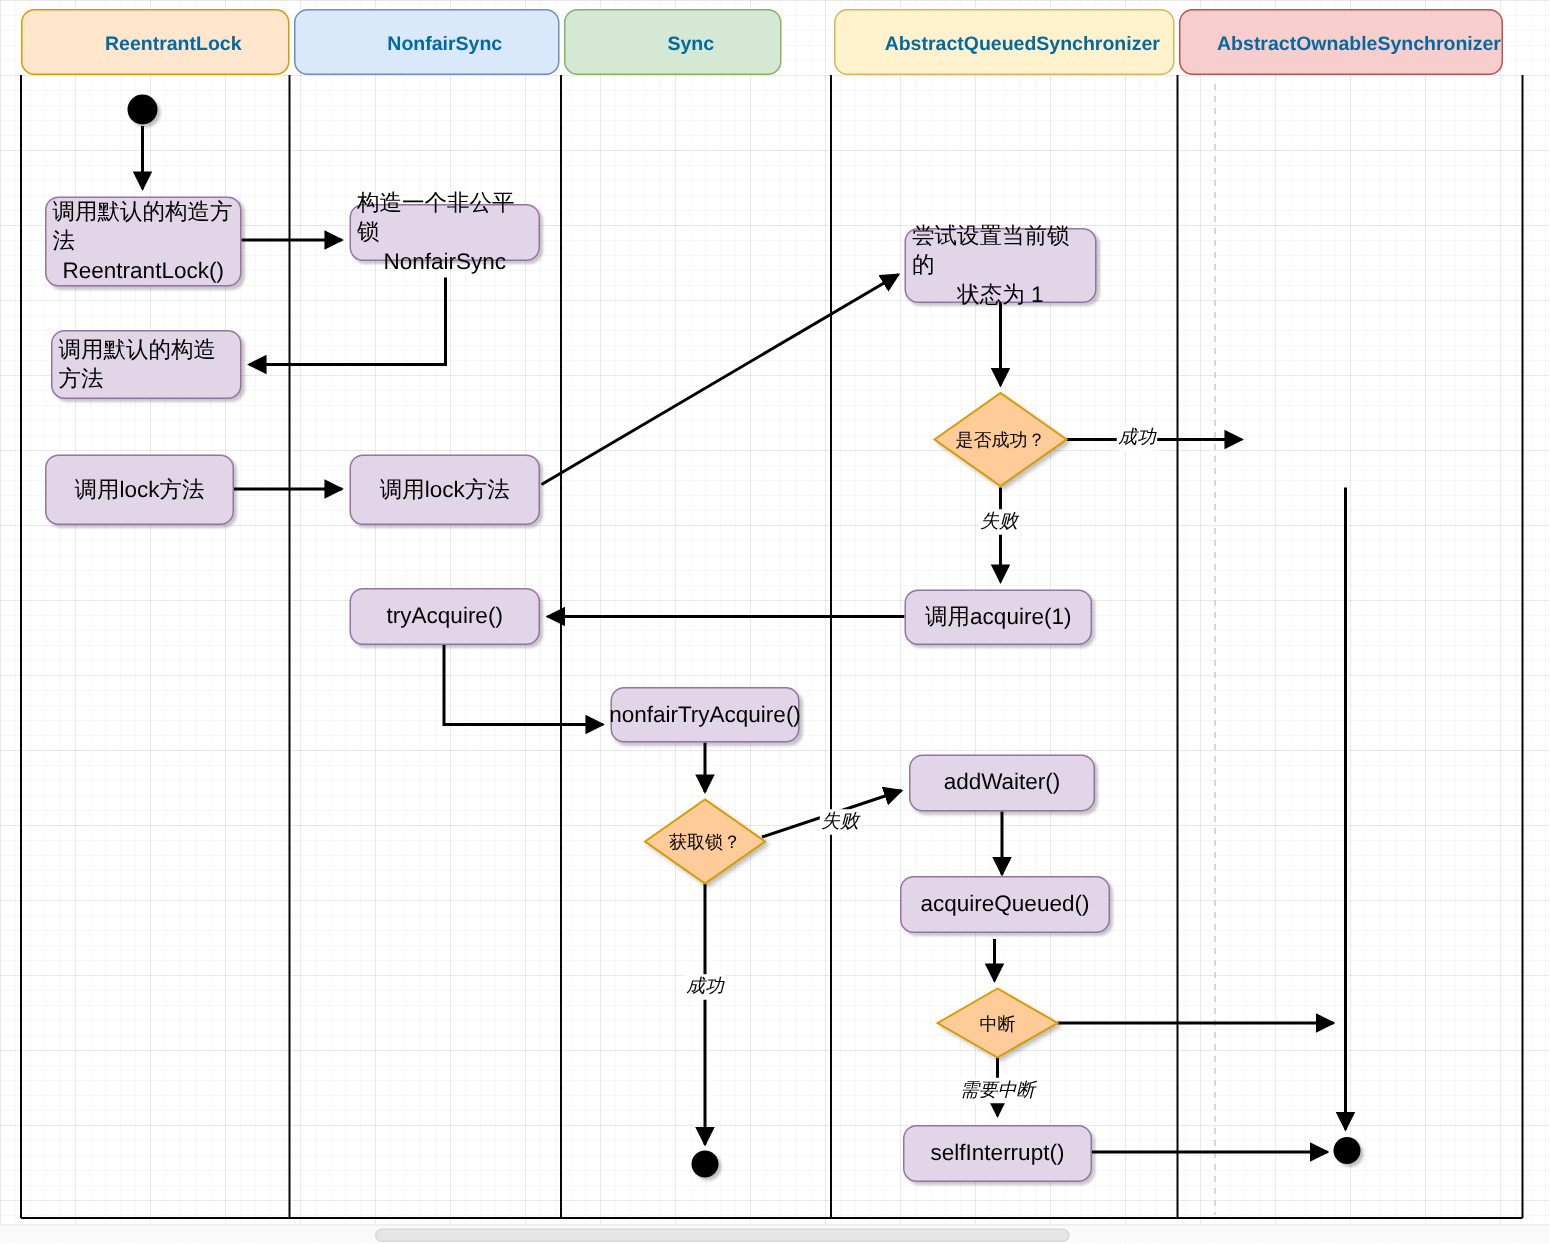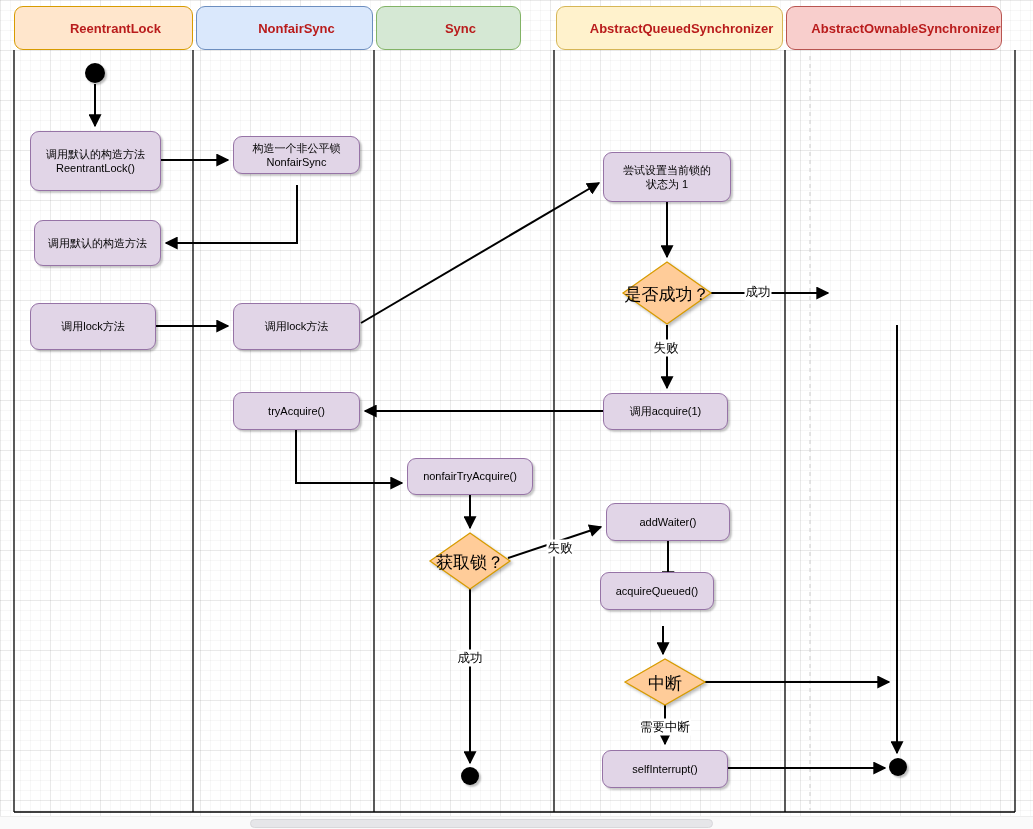--- a/index.html
+++ b/index.html
@@ -12,36 +12,36 @@
       linear-gradient(90deg, rgba(0,0,0,0.055) 1px, transparent 1px),
       linear-gradient(rgba(0,0,0,0.03) 1px, transparent 1px),
       linear-gradient(90deg, rgba(0,0,0,0.03) 1px, transparent 1px);
     background-size:50px 50px,50px 50px,10px 10px,10px 10px;
   }
   svg.layer{position:absolute;left:0;top:0;z-index:1;}
   .lane-header{
     position:absolute;top:6px;height:44px;z-index:2;
     border:1.5px solid;border-radius:9px;
     display:flex;align-items:center;justify-content:center;
-    font-weight:bold;font-size:13px;color:#b91c1c;box-sizing:border-box;padding-left:24px;
+    font-weight:bold;font-size:13px;color:#0369a1;box-sizing:border-box;padding-left:24px;
   }
   .node{
     position:absolute;z-index:2;box-sizing:border-box;
     background:#e1d5e7;border:1.3px solid #9673a6;border-radius:9px;
     box-shadow:2px 2px 2px rgba(0,0,0,0.22);
     display:flex;flex-direction:column;align-items:center;justify-content:center;
-    font-size:11px;color:#000;text-align:left;line-height:1.3;padding:0 4px;
+    font-size:15px;color:#000;text-align:left;line-height:1.3;padding:0 4px;
   }
   .dlabel{
     position:absolute;z-index:3;transform:translate(-50%,-50%);
-    font-size:17px;color:#000;white-space:nowrap;
+    font-size:12px;color:#000;white-space:nowrap;
   }
   .elabel{
     position:absolute;z-index:3;transform:translate(-50%,-50%);
-    font-size:12.5px;color:#000;white-space:nowrap;background:#ffffff;padding:0 1px;
+    font-size:12.5px;color:#000;white-space:nowrap;background:#ffffff;padding:0 1px;font-style:italic;
   }
   .endpoint{
     position:absolute;z-index:2;background:#000;border-radius:50%;
     box-shadow:2px 2px 2px rgba(0,0,0,0.25);
   }
   .diamond{filter:drop-shadow(2.5px 2.5px 1.5px rgba(0,0,0,0.25));}
   .hscrollbar{
     position:absolute;left:0;bottom:0;width:1033px;height:13px;z-index:4;
     background:#fafafa;border-top:1px solid #ededed;box-sizing:border-box;
   }
@@ -138,21 +138,21 @@
   <div class="node" style="left:603px;top:152px;width:128px;height:50px">
     <div>尝试设置当前锁的</div>
     <div>状态为 1</div>
   </div>
   <div class="node" style="left:603px;top:393px;width:125px;height:37px">
     <div>调用acquire(1)</div>
   </div>
   <div class="node" style="left:606px;top:503px;width:124px;height:38px">
     <div>addWaiter()</div>
   </div>
-  <div class="node" style="left:600px;top:572px;width:114px;height:38px">
+  <div class="node" style="left:600px;top:584px;width:140px;height:38px">
     <div>acquireQueued()</div>
   </div>
   <div class="node" style="left:602px;top:750px;width:126px;height:38px">
     <div>selfInterrupt()</div>
   </div>
 
   <div class="dlabel" style="left:667px;top:294px">是否成功？</div>
   <div class="dlabel" style="left:470px;top:562px">获取锁？</div>
   <div class="dlabel" style="left:665px;top:683px">中断</div>
 

